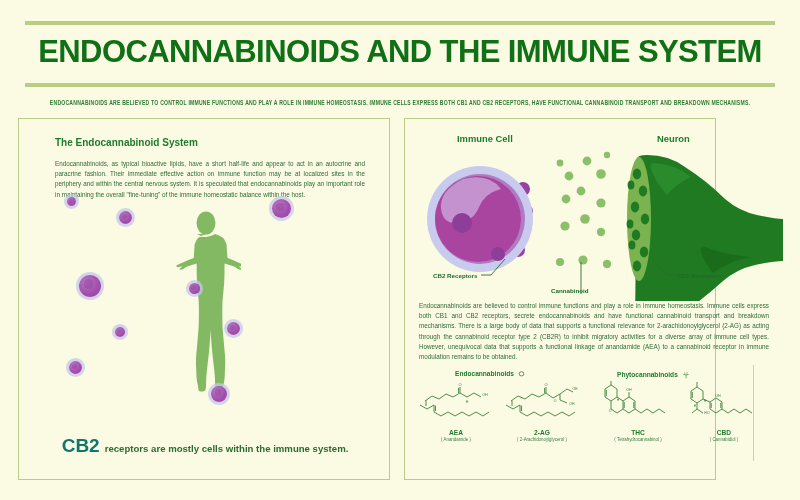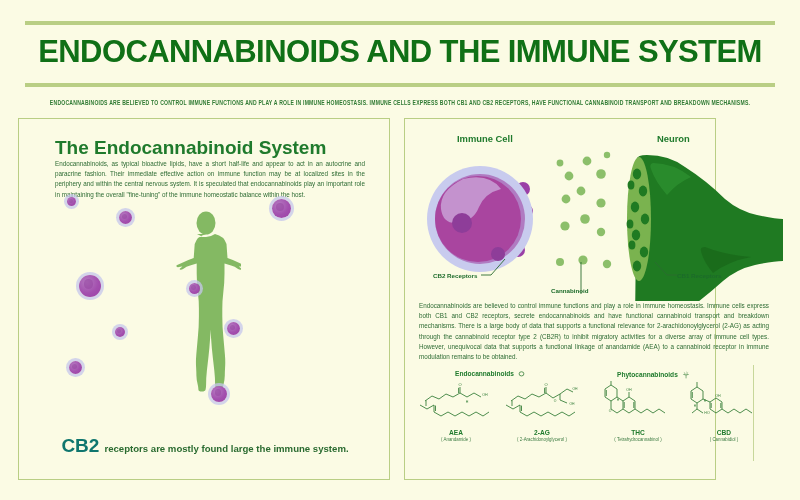--- a/index.html
+++ b/index.html
@@ -54,21 +54,21 @@
     position: absolute;
     border: 1.5px solid #b9ce84;
     background: #fbfbe4;
   }
   .panel-left  { left: 18px;  top: 118px; width: 372px; height: 362px; }
   .panel-right { left: 404px; top: 118px; width: 312px; height: 362px; }
 
   .panel-h2 {
     position: absolute;
     left: 36px; top: 18px;
-    font-size: 19px;
+    font-size: 10px;
     font-weight: bold;
     color: #1f7a2c;
   }
 
   .body-text {
     position: absolute;
     font-size: 6.3px;
     line-height: 10.2px;
     color: #2d6b33;
     text-align: justify;
@@ -221,21 +221,21 @@
       <div class="cell" style="left:253px; top:8px;   width:19px; height:19px;"></div>
       <div class="cell" style="left:60px;  top:84px;  width:22px; height:22px;"></div>
       <div class="cell" style="left:170px; top:92px;  width:11px; height:11px;"></div>
       <div class="cell" style="left:208px; top:131px; width:13px; height:13px;"></div>
       <div class="cell" style="left:96px;  top:136px; width:10px; height:10px;"></div>
       <div class="cell" style="left:50px;  top:170px; width:13px; height:13px;"></div>
       <div class="cell" style="left:192px; top:195px; width:16px; height:16px;"></div>
     </div>
 
     <div class="cb2-line">
-      <span class="cb2-big">CB2</span><span class="cb2-rest">receptors are mostly found large the immune system.</span>
+      <span class="cb2-big">CB2</span><span class="cb2-rest">receptors are mostly cells within the immune system.</span>
     </div>
   </section>
 
   <section class="panel panel-right">
 
     <div class="diag-label lbl-immune">Immune Cell</div>
     <div class="diag-label lbl-neuron">Neuron</div>
 
     <div class="diagram">
       <svg width="378" height="182" viewBox="0 0 378 182" xmlns="http://www.w3.org/2000/svg">

